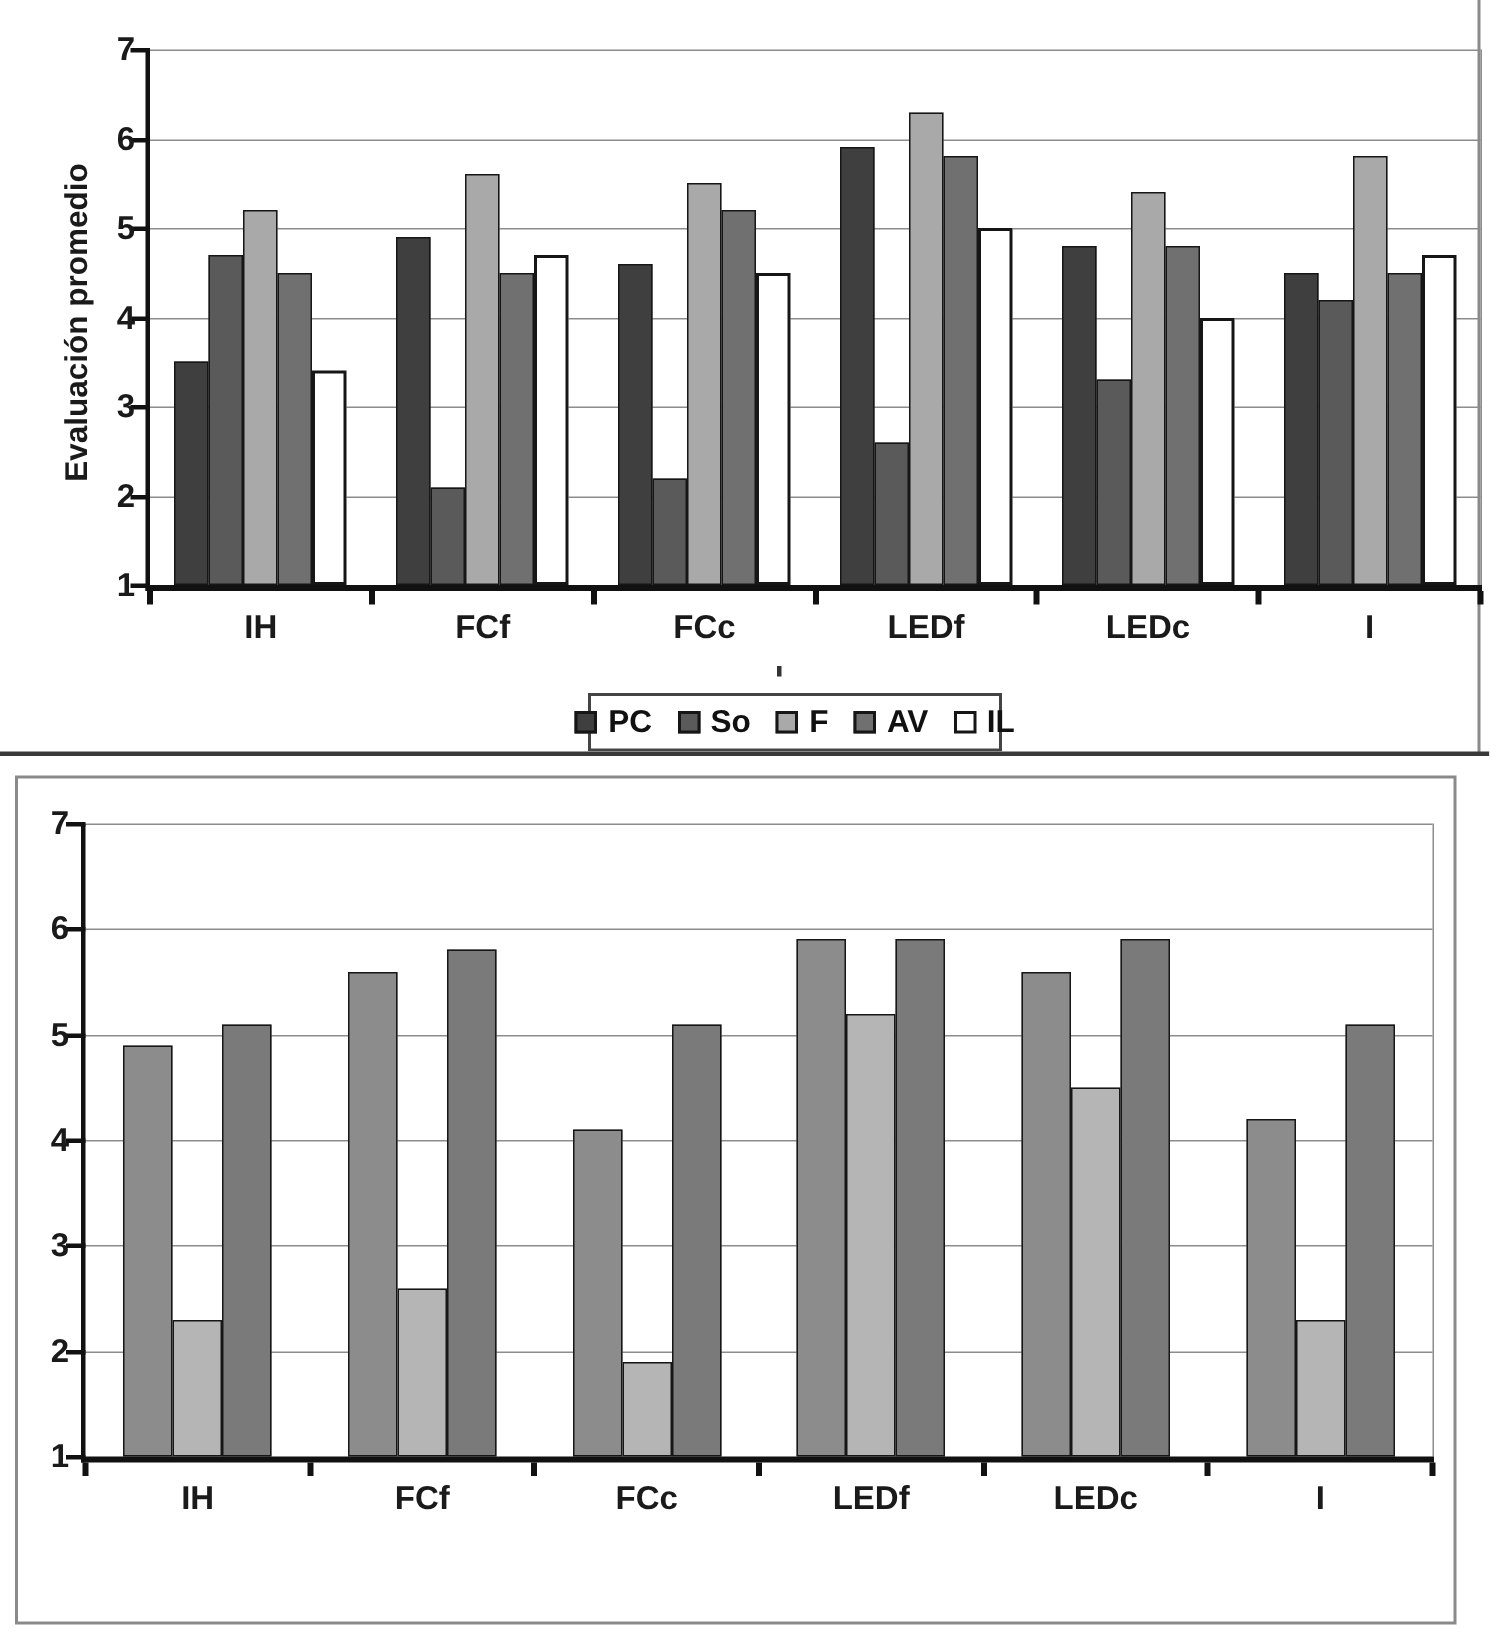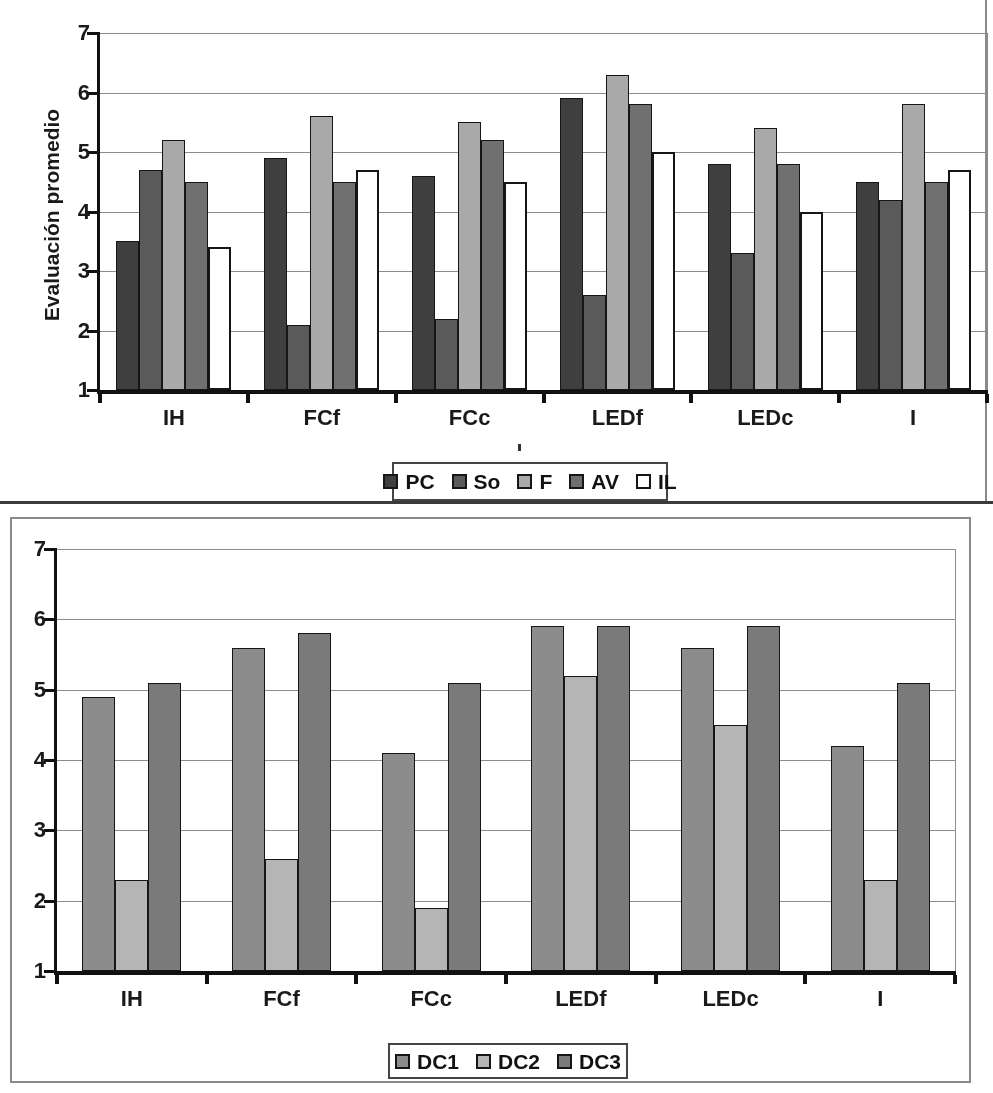--- a/index.html
+++ b/index.html
@@ -214,29 +214,15 @@
         <div class="abs xtick" style="left: 803.3px; top: 471px; width: 4px; height: 9px;"></div>
         <div class="abs xtick" style="left: 953px; top: 471px; width: 4px; height: 9px;"></div>
         <div class="abs cat-label" style="left: 71.8px; top: 483px; width: 120px;">IH</div>
         <div class="abs cat-label" style="left: 221.5px; top: 483px; width: 120px;">FCf</div>
         <div class="abs cat-label" style="left: 371.2px; top: 483px; width: 120px;">FCc</div>
         <div class="abs cat-label" style="left: 520.8px; top: 483px; width: 120px;">LEDf</div>
         <div class="abs cat-label" style="left: 670.5px; top: 483px; width: 120px;">LEDc</div>
         <div class="abs cat-label" style="left: 820.2px; top: 483px; width: 120px;">I</div>
       </div>
 
-    <div id="legend1" class="abs legend-box" style="left:388px;top:539px;width:240px;height:36px;">
-        <div class="legend-item">
-          <span class="legend-swatch" style="background: rgb(140, 140, 140);"></span>
-          <span class="legend-label">DC1</span>
-        </div>
-        <div class="legend-item">
-          <span class="legend-swatch" style="background: rgb(181, 181, 181);"></span>
-          <span class="legend-label">DC2</span>
-        </div>
-        <div class="legend-item">
-          <span class="legend-swatch" style="background: rgb(122, 122, 122);"></span>
-          <span class="legend-label">DC3</span>
-        </div>
-      </div>
   </div>
 
 </div>
 
 </body></html>

